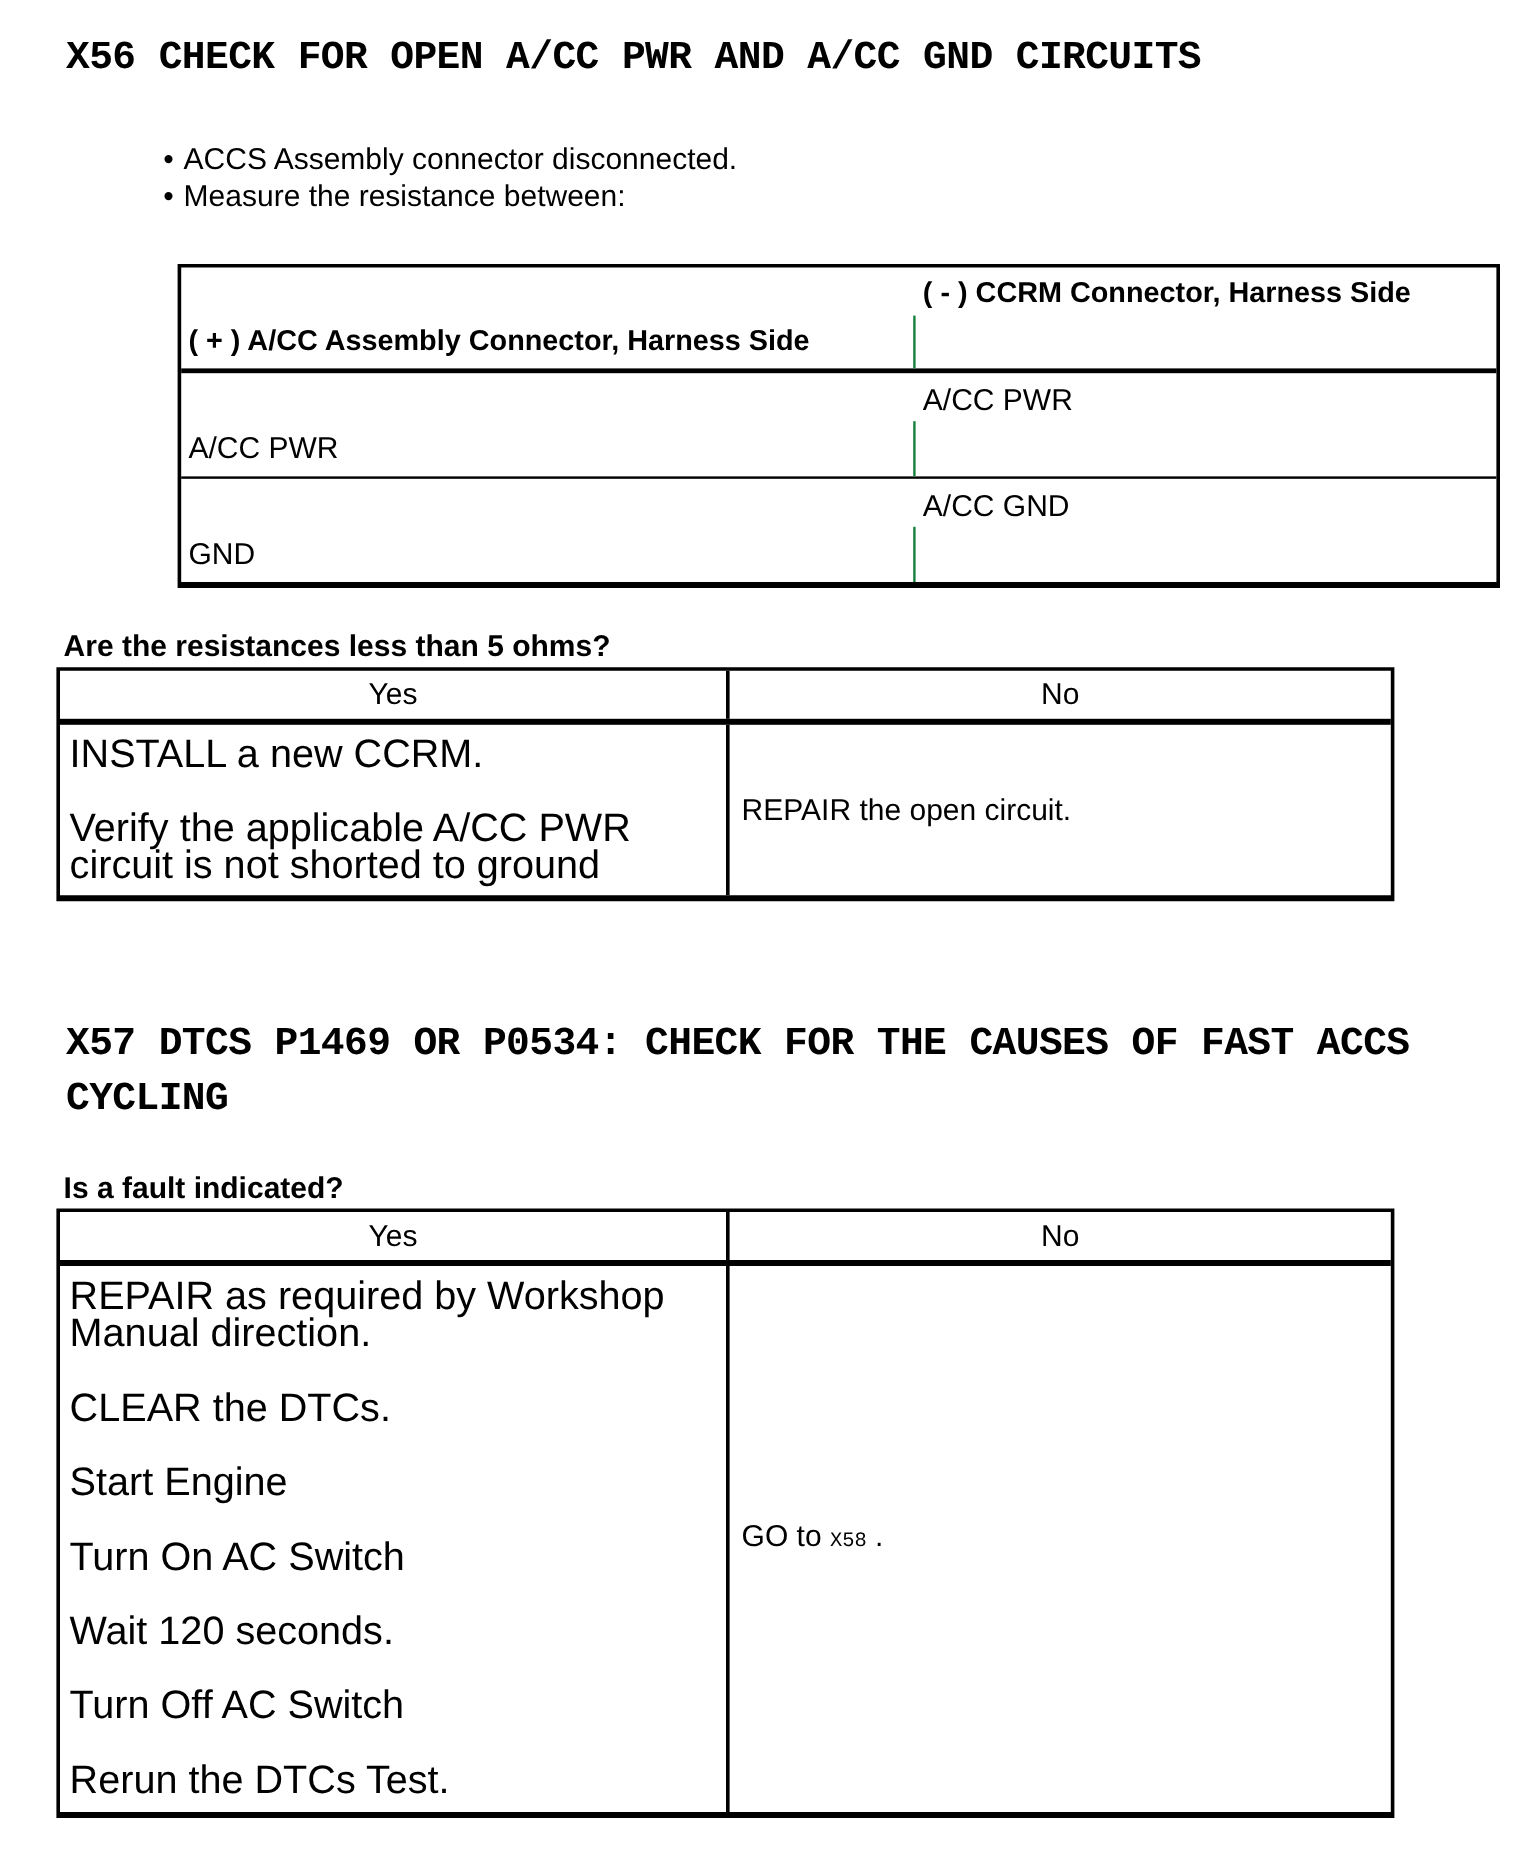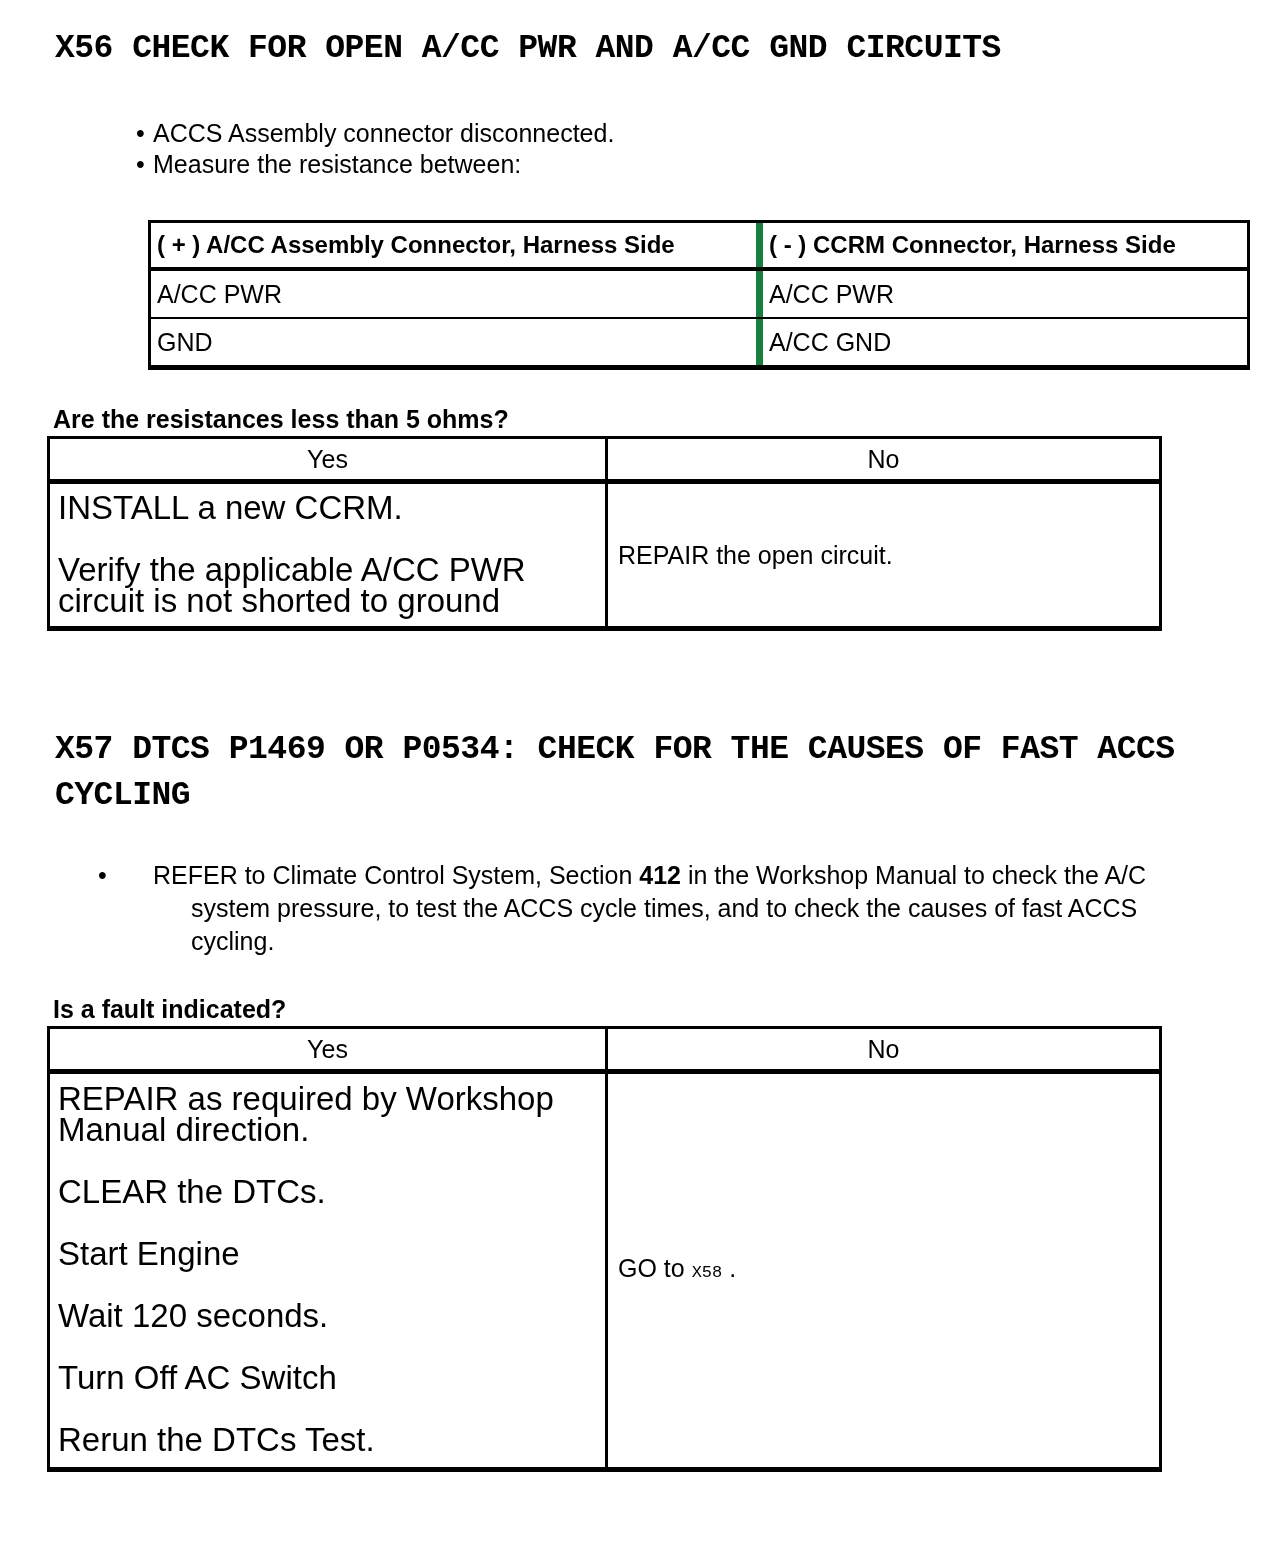--- a/index.html
+++ b/index.html
@@ -70,21 +70,21 @@
     box-sizing: border-box;
     height: 46px;
     display: flex;
     align-items: center;
     padding-left: 6px;
     font-size: 25px;
     white-space: nowrap;
     overflow: hidden;
   }
   .m-row-header .m-cell { font-weight: bold; font-size: 24px; height: 44px; }
-  .m-cell-left { border-right: 7px solid #15803d; }
+  .m-cell-left { border-right: 2px solid #15803d; margin-top: 40px; }
 
   
   .question {
     font-weight: bold;
     font-size: 25px;
     line-height: 30px;
     margin: 34px 0 2px 53px;
   }
   .question-2 { margin-top: 36px; }
 
@@ -175,38 +175,34 @@
         <p>Verify the applicable A/CC PWR circuit is not shorted to ground</p>
       </div>
       <div class="d-cell-no">
         <span>REPAIR the open circuit.</span>
       </div>
     </div>
   </div>
 
   <h1 class="doc-title title-2">X57 DTCS P1469 OR P0534: CHECK FOR THE CAUSES OF FAST ACCS CYCLING</h1>
 
-  <div class="bullet-list bullet-list-2">
-    <div class="bullet-item bullet-hanging">
-      <span>REFER to Climate Control System, Section </span><span class="bold">412</span><span> in the Workshop Manual to check the A/C system pressure, to test the ACCS cycle times, and to check the causes of fast ACCS cycling.</span>
-    </div>
-  </div>
 
   <div class="question question-2">Is a fault indicated?</div>
 
   <div class="d-table d-table-2">
     <div class="d-head">
       <div class="d-head-cell d-cell-left-border">Yes</div>
       <div class="d-head-cell">No</div>
     </div>
     <div class="d-body">
       <div class="d-cell-yes d-cell-left-border">
         <p>REPAIR as required by Workshop Manual direction.</p>
         <p>CLEAR the DTCs.</p>
         <p>Start Engine</p>
+        <p>Turn On AC Switch</p>
         <p>Wait 120 seconds.</p>
         <p>Turn Off AC Switch</p>
         <p>Rerun the DTCs Test.</p>
       </div>
       <div class="d-cell-no">
         <span><span>GO to </span><span class="serif-ref">X58</span><span> .</span></span>
       </div>
     </div>
   </div>
 

